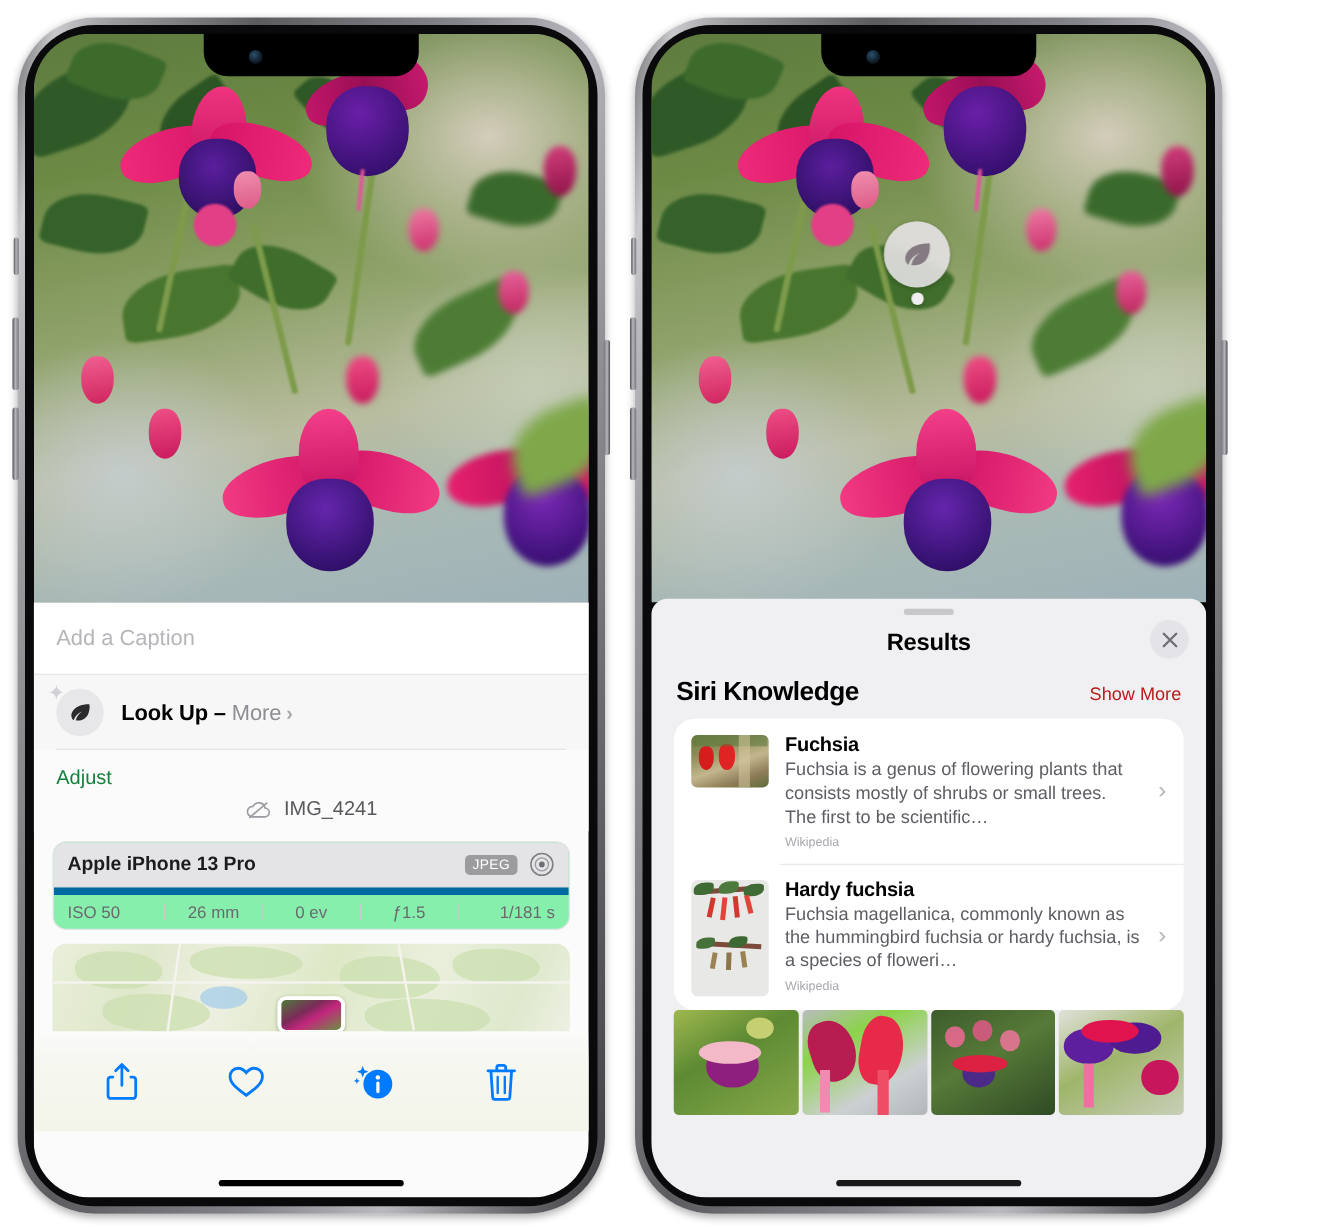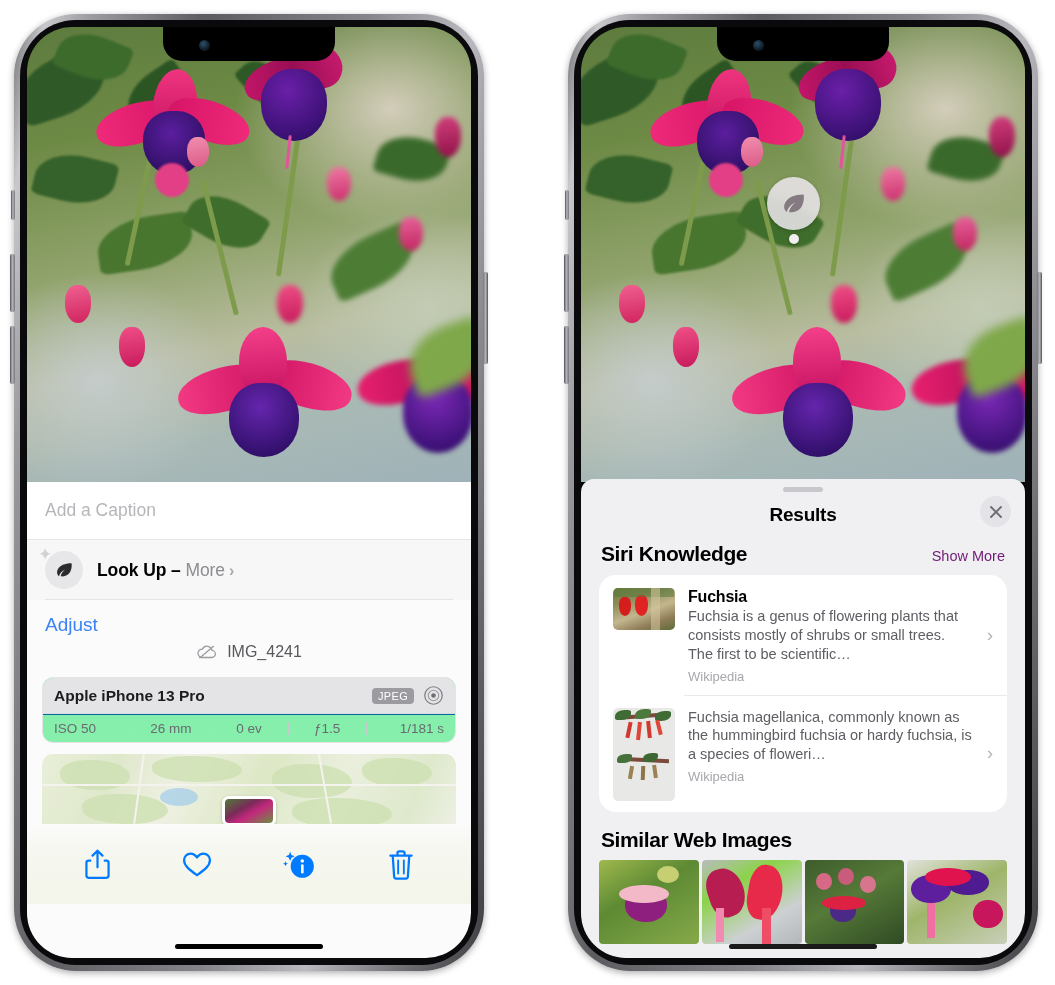--- a/index.html
+++ b/index.html
@@ -7,21 +7,21 @@
     width: 1055px; height: 985px;
     background: #ffffff;
     font-family: "Liberation Sans", sans-serif;
     overflow: hidden;
   }
   .stage { position: relative; width: 887px; height: 985px; }
 
   
   .phone { position: absolute; top: 14px; width: 470px; height: 957px; }
   .phone.left  { left: 14px; }
-  .phone.right { left: 568px; }
+  .phone.right { left: 508px; }
 
   .band {
     position: absolute; inset: 0;
     border-radius: 62px;
     background: linear-gradient(100deg,#6f6f72 0%,#c9c9cd 5%,#9b9ba0 12%,
                 #5c5c60 30%,#83838a 55%,#b9b9bf 72%,#6b6b70 88%,#3f3f43 100%);
     box-shadow: 0 2px 7px rgba(0,0,0,.33);
   }
   .bezel {
     position: absolute; left: 6px; top: 6px; right: 6px; bottom: 6px;
@@ -109,21 +109,21 @@
   .spark {
     position:absolute; left:-7px; top:-5px; color:#d2d2d6; font-size:17px; line-height:1;
   }
   .lookup-text { font-size:17.5px; font-weight:700; color:#000; letter-spacing:-.1px; }
   .lookup-text .sub { font-weight:400; color:#8d8d92; }
   .chev { color:#a9a9ae; font-size:16px; margin-left:4px; }
 
   .meta-block { padding: 14px 18px 8px; background:#fbfbfb; }
   .meta-top { display:flex; align-items:baseline; justify-content:space-between; }
   .meta-date { font-size:16.5px; font-weight:700; color:#111; letter-spacing:-.2px; }
-  .adjust { font-size:19px; color:#3b82f6; }
+  .adjust { font-size:16px; color:#15803d; }
   .meta-file { display:flex; align-items:center; gap:9px; margin-top:7px;justify-content:center; }
   .meta-file .name { font-size:16px; color:#58585d; }
 
   .cam-card {
     margin: 8px 15px 0; border-radius: 11px; overflow:hidden;
     background:#86efac; border:1px solid #e4e4e6;
   }
   .cam-head {
     display:flex; align-items:center; justify-content:space-between;
     padding: 7px 11px; background:#e4e4e7; border-bottom:1px solid #dcdcdf;
@@ -136,21 +136,21 @@
   }
   .aperture-ico { width:21px; height:21px; }
   .cam-body { padding: 8px 11px 9px; }
   .cam-line { font-size:15px; color:#58585d; margin-bottom:3px; }
   .cam-line2 { display:flex; align-items:center; justify-content:space-between; }
   .pill-vibrant {
     border:1px solid #a9a9ae; color:#6a6a70; font-size:11.5px; font-weight:600;
     padding: 2.5px 10px; border-radius:11px; letter-spacing:.4px;
   }
   .exif {
-    display:flex; align-items:center; border-top:1px solid #0369a1;
+    display:flex; align-items:center; border-top:6px solid #0369a1;
     padding: 6px 11px; font-size:13.5px; color:#6a6a70;
   }
   .exif span { flex:1; text-align:center; }
   .exif span:first-child { text-align:left; }
   .exif span:last-child { text-align:right; }
   .exif .sep { flex:0 0 1px; height:13px; background:#c9c9ce; }
 
   .map-card {
     margin: 11px 15px 0; height: 70px; border-radius:11px 11px 0 0; overflow:hidden;
     position:relative;
@@ -188,34 +188,34 @@
   .res-title { font-size:19px; font-weight:700; color:#000; letter-spacing:-.2px; }
   .close-btn {
     position:absolute; right:14px; top:4px; width:31px; height:31px; border-radius:50%;
     background:#e3e3e8; display:flex; align-items:center; justify-content:center;
   }
   .sec-head {
     display:flex; align-items:baseline; justify-content:space-between;
     padding: 4px 20px 9px;
   }
   .sec-title { font-size:21px; font-weight:700; color:#000; letter-spacing:-.4px; }
-  .show-more { font-size:14.5px; color:#701a75; }
+  .show-more { font-size:14.5px; color:#b91c1c; }
   .kn-card { margin: 0 18px; background:#fff; border-radius:17px; overflow:hidden; }
   .kn-row { display:flex; gap:13px; padding: 13px 14px 11px; position:relative; }
   .kn-row + .kn-row::before {
     content:""; position:absolute; left:85px; right:0; top:0; height:1px; background:#e9e9ed;
   }
   .kn-thumb { flex:none; border-radius:5px; overflow:hidden; position:relative; }
   .kn-thumb.t1 { width:62px; height:42px;
     background: linear-gradient(160deg,#6d7f3f 0%,#8b8a56 26%,#c3b68e 55%,#8f7d58 78%,#5e6b3a 100%); }
   .kn-thumb.t2 { width:62px; height:93px; background:#e8e8e6; }
   .kn-body { flex:1; min-width:0; padding-right:20px; }
   .kn-title { font-size:16px; font-weight:700; color:#000; letter-spacing:-.2px; margin-bottom:1px; }
   .kn-desc { font-size:14.5px; color:#5d5d63; line-height:1.30; }
-  .kn-src { font-size:13px; color:#a7a7ad; margin-top:5px; }
+  .kn-src { font-size:10px; color:#a7a7ad; margin-top:5px; }
   .kn-chev { position:absolute; right:14px; top:50%; transform:translateY(-50%); color:#b5b5ba; font-size:19px; }
   .sim-head { padding: 16px 20px 8px; }
   .sim-strip { display:flex; gap:3px; padding: 0 18px; }
   .sim-img { flex:1; height:84px; border-radius:4px; overflow:hidden; position:relative; }
 
   .look-badge {
     position:absolute; z-index:25; width:53px; height:53px; border-radius:50%;
     background: rgba(232,228,232,.88); backdrop-filter: blur(4px);
     display:flex; align-items:center; justify-content:center;
     box-shadow: 0 1px 4px rgba(0,0,0,.22);
@@ -518,30 +518,28 @@
               <div style="position:absolute;left:34px;top:13px;width:4px;height:17px;background:#d1392e;transform:rotate(-6deg)"></div>
               <div style="position:absolute;left:44px;top:12px;width:4px;height:15px;background:#e0453a;transform:rotate(-14deg)"></div>
               <div style="position:absolute;left:6px;top:50px;width:50px;height:4px;background:#7b4a3a;transform:rotate(3deg)"></div>
               <div style="position:absolute;left:4px;top:46px;width:15px;height:9px;border-radius:60% 20% 60% 20%;background:#46713a"></div>
               <div style="position:absolute;left:30px;top:45px;width:15px;height:9px;border-radius:60% 20% 60% 20%;background:#3d6733"></div>
               <div style="position:absolute;left:16px;top:58px;width:4px;height:13px;background:#9b8255;transform:rotate(10deg)"></div>
               <div style="position:absolute;left:28px;top:58px;width:4px;height:14px;background:#8d7549;transform:rotate(2deg)"></div>
               <div style="position:absolute;left:40px;top:57px;width:4px;height:13px;background:#9b8255;transform:rotate(-8deg)"></div>
             </div>
             <div class="kn-body">
+              <div class="kn-title">Hardy fuchsia</div>
               <div class="kn-desc">Fuchsia magellanica, commonly known as the hummingbird fuchsia or hardy fuchsia, is a species of floweri…</div>
               <div class="kn-src">Wikipedia</div>
             </div>
             <span class="kn-chev">›</span>
           </div>
         </div>
 
-        <div class="sim-head">
-          <span class="sec-title">Similar Web Images</span>
-        </div>
 
         <div class="sim-strip">
           <div class="sim-img" style="background:linear-gradient(150deg,#9fb84e 0%,#5d8a33 40%,#86a94a 100%)">
             <div style="position:absolute;left:26%;top:34%;width:42%;height:40%;border-radius:48%;background:#8e1f7e"></div>
             <div style="position:absolute;left:20%;top:30%;width:50%;height:22%;border-radius:50%;background:#f3b9c9"></div>
             <div style="position:absolute;left:58%;top:8%;width:22%;height:20%;border-radius:50%;background:#c6cf72"></div>
           </div>
           <div class="sim-img" style="background:linear-gradient(150deg,#b9bcbf 0%,#8bd34a 30%,#cdd0d2 70%,#b4b7ba 100%)">
             <div style="position:absolute;left:6%;top:10%;width:36%;height:58%;border-radius:40% 50% 50% 40%;background:#b81d52;transform:rotate(-18deg)"></div>
             <div style="position:absolute;left:46%;top:6%;width:34%;height:66%;border-radius:40% 50% 50% 40%;background:#e82a4a;transform:rotate(10deg)"></div>

